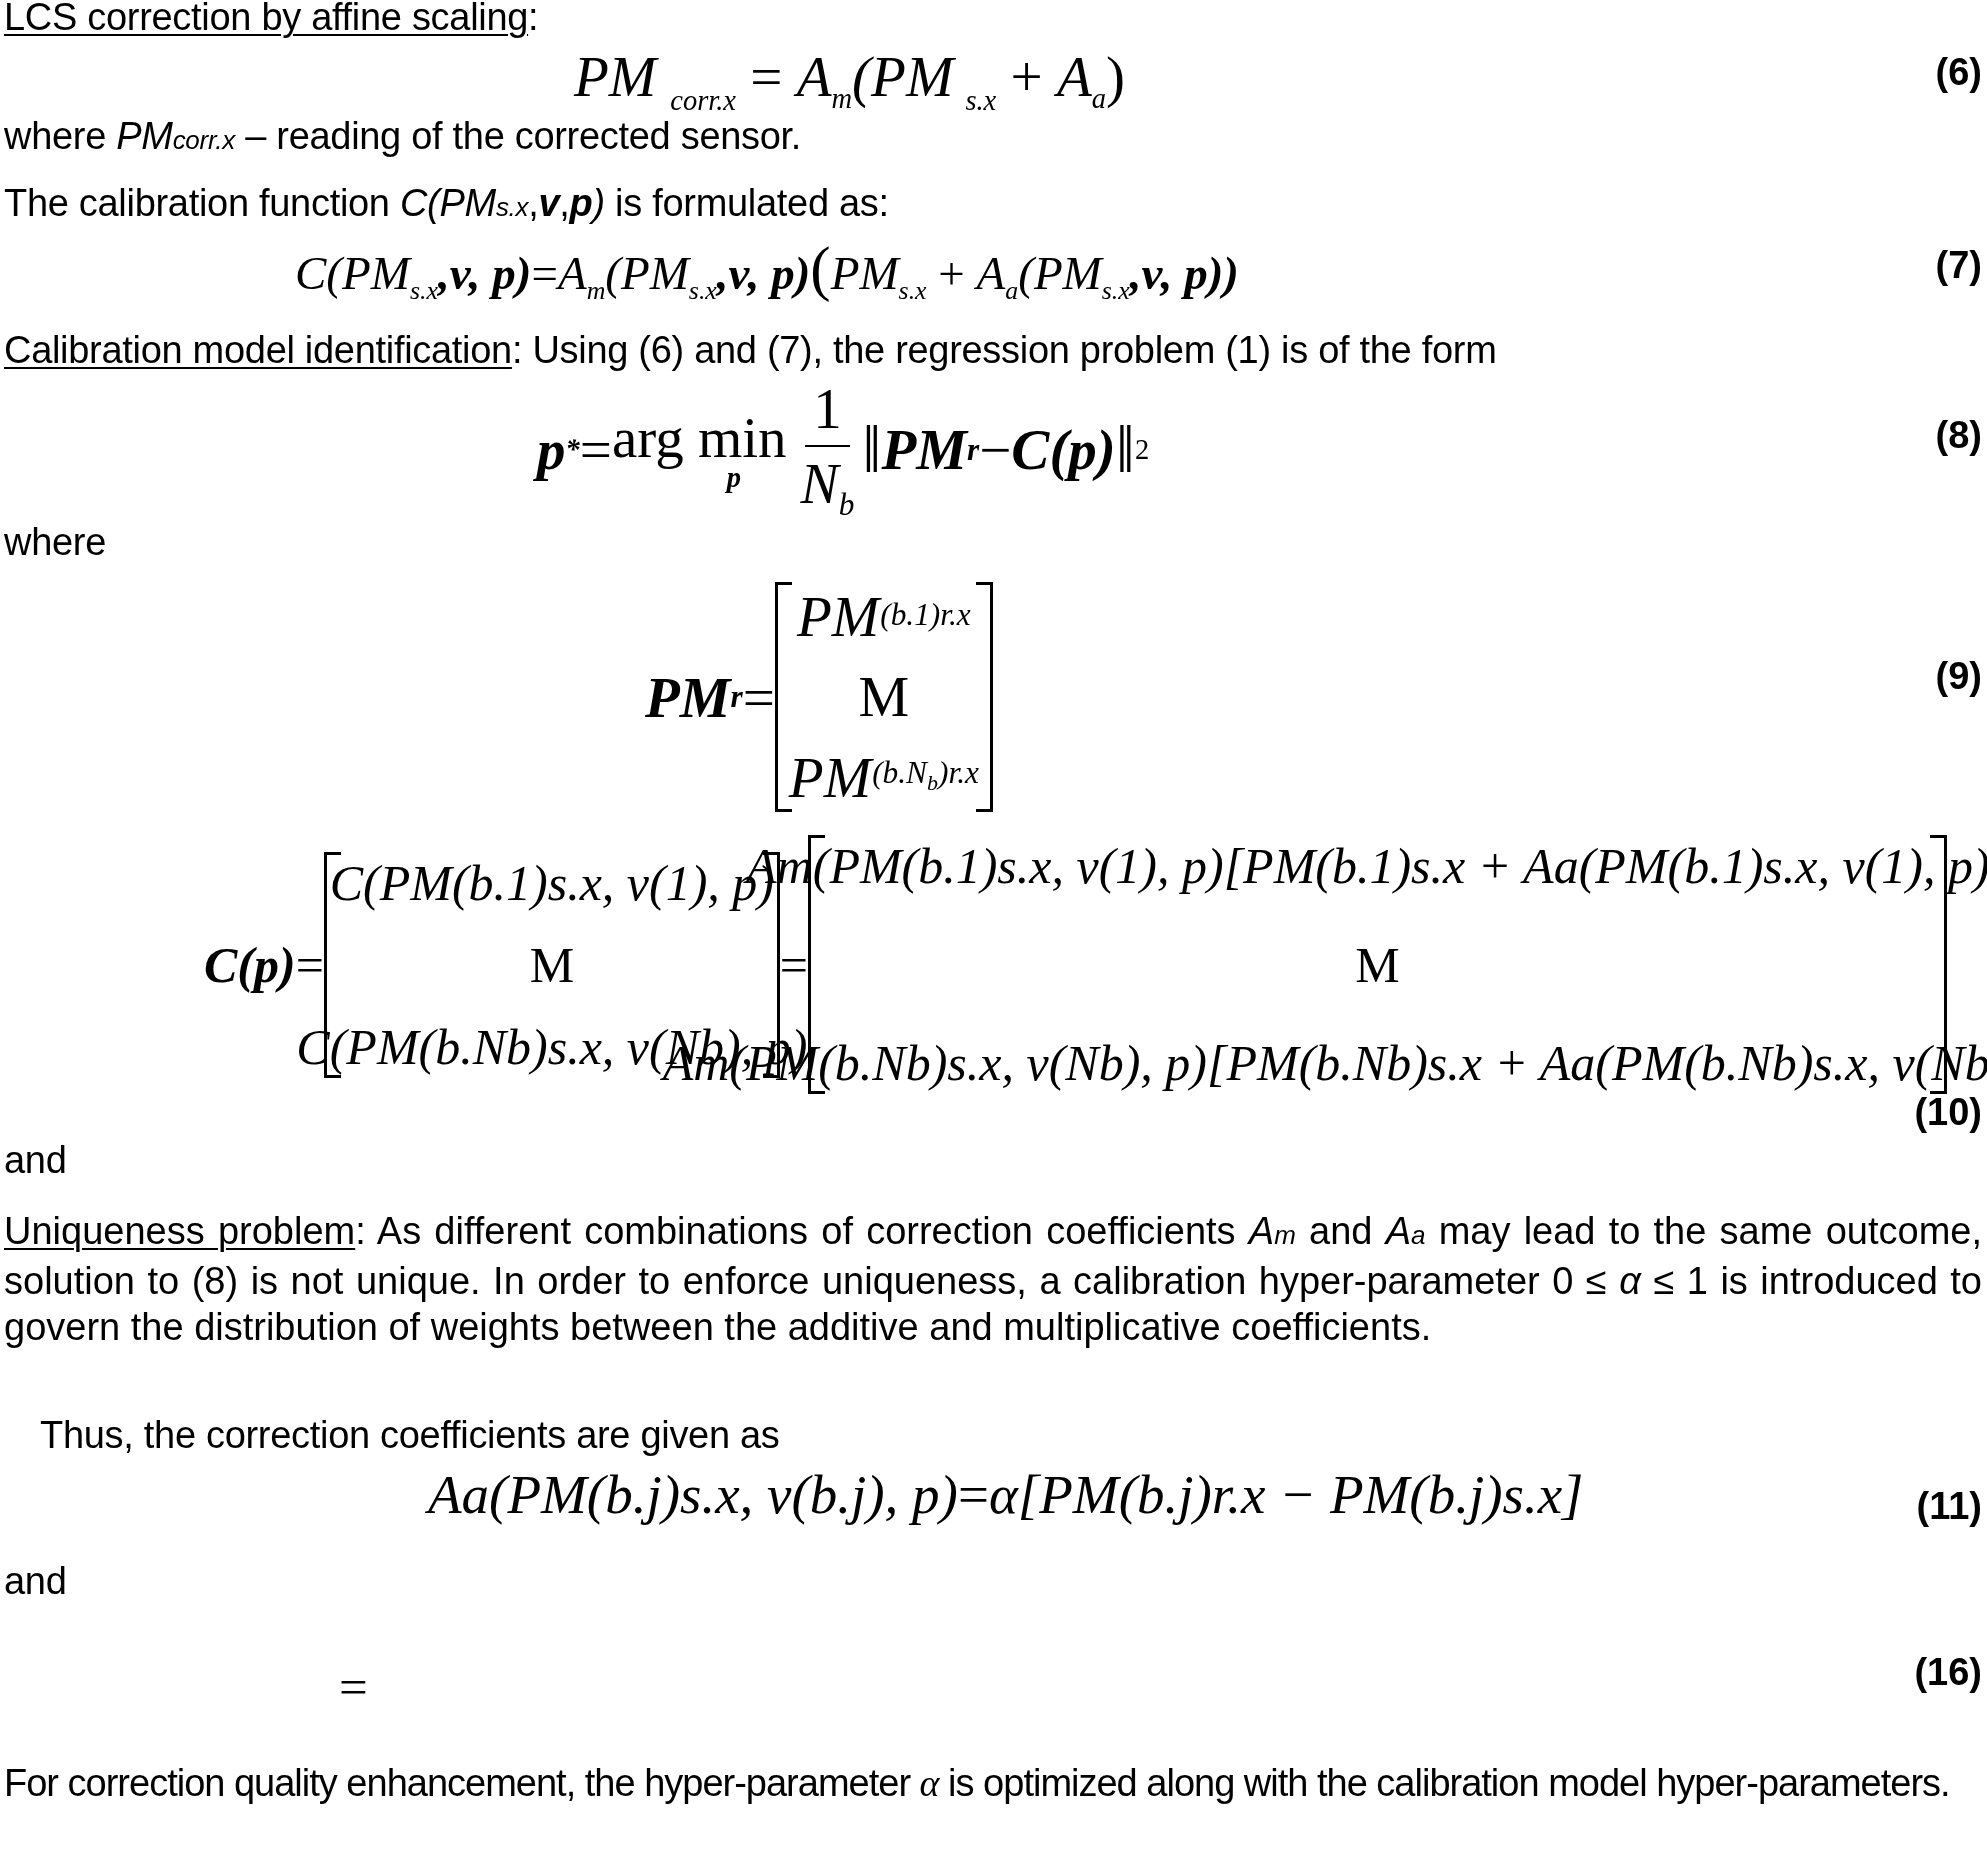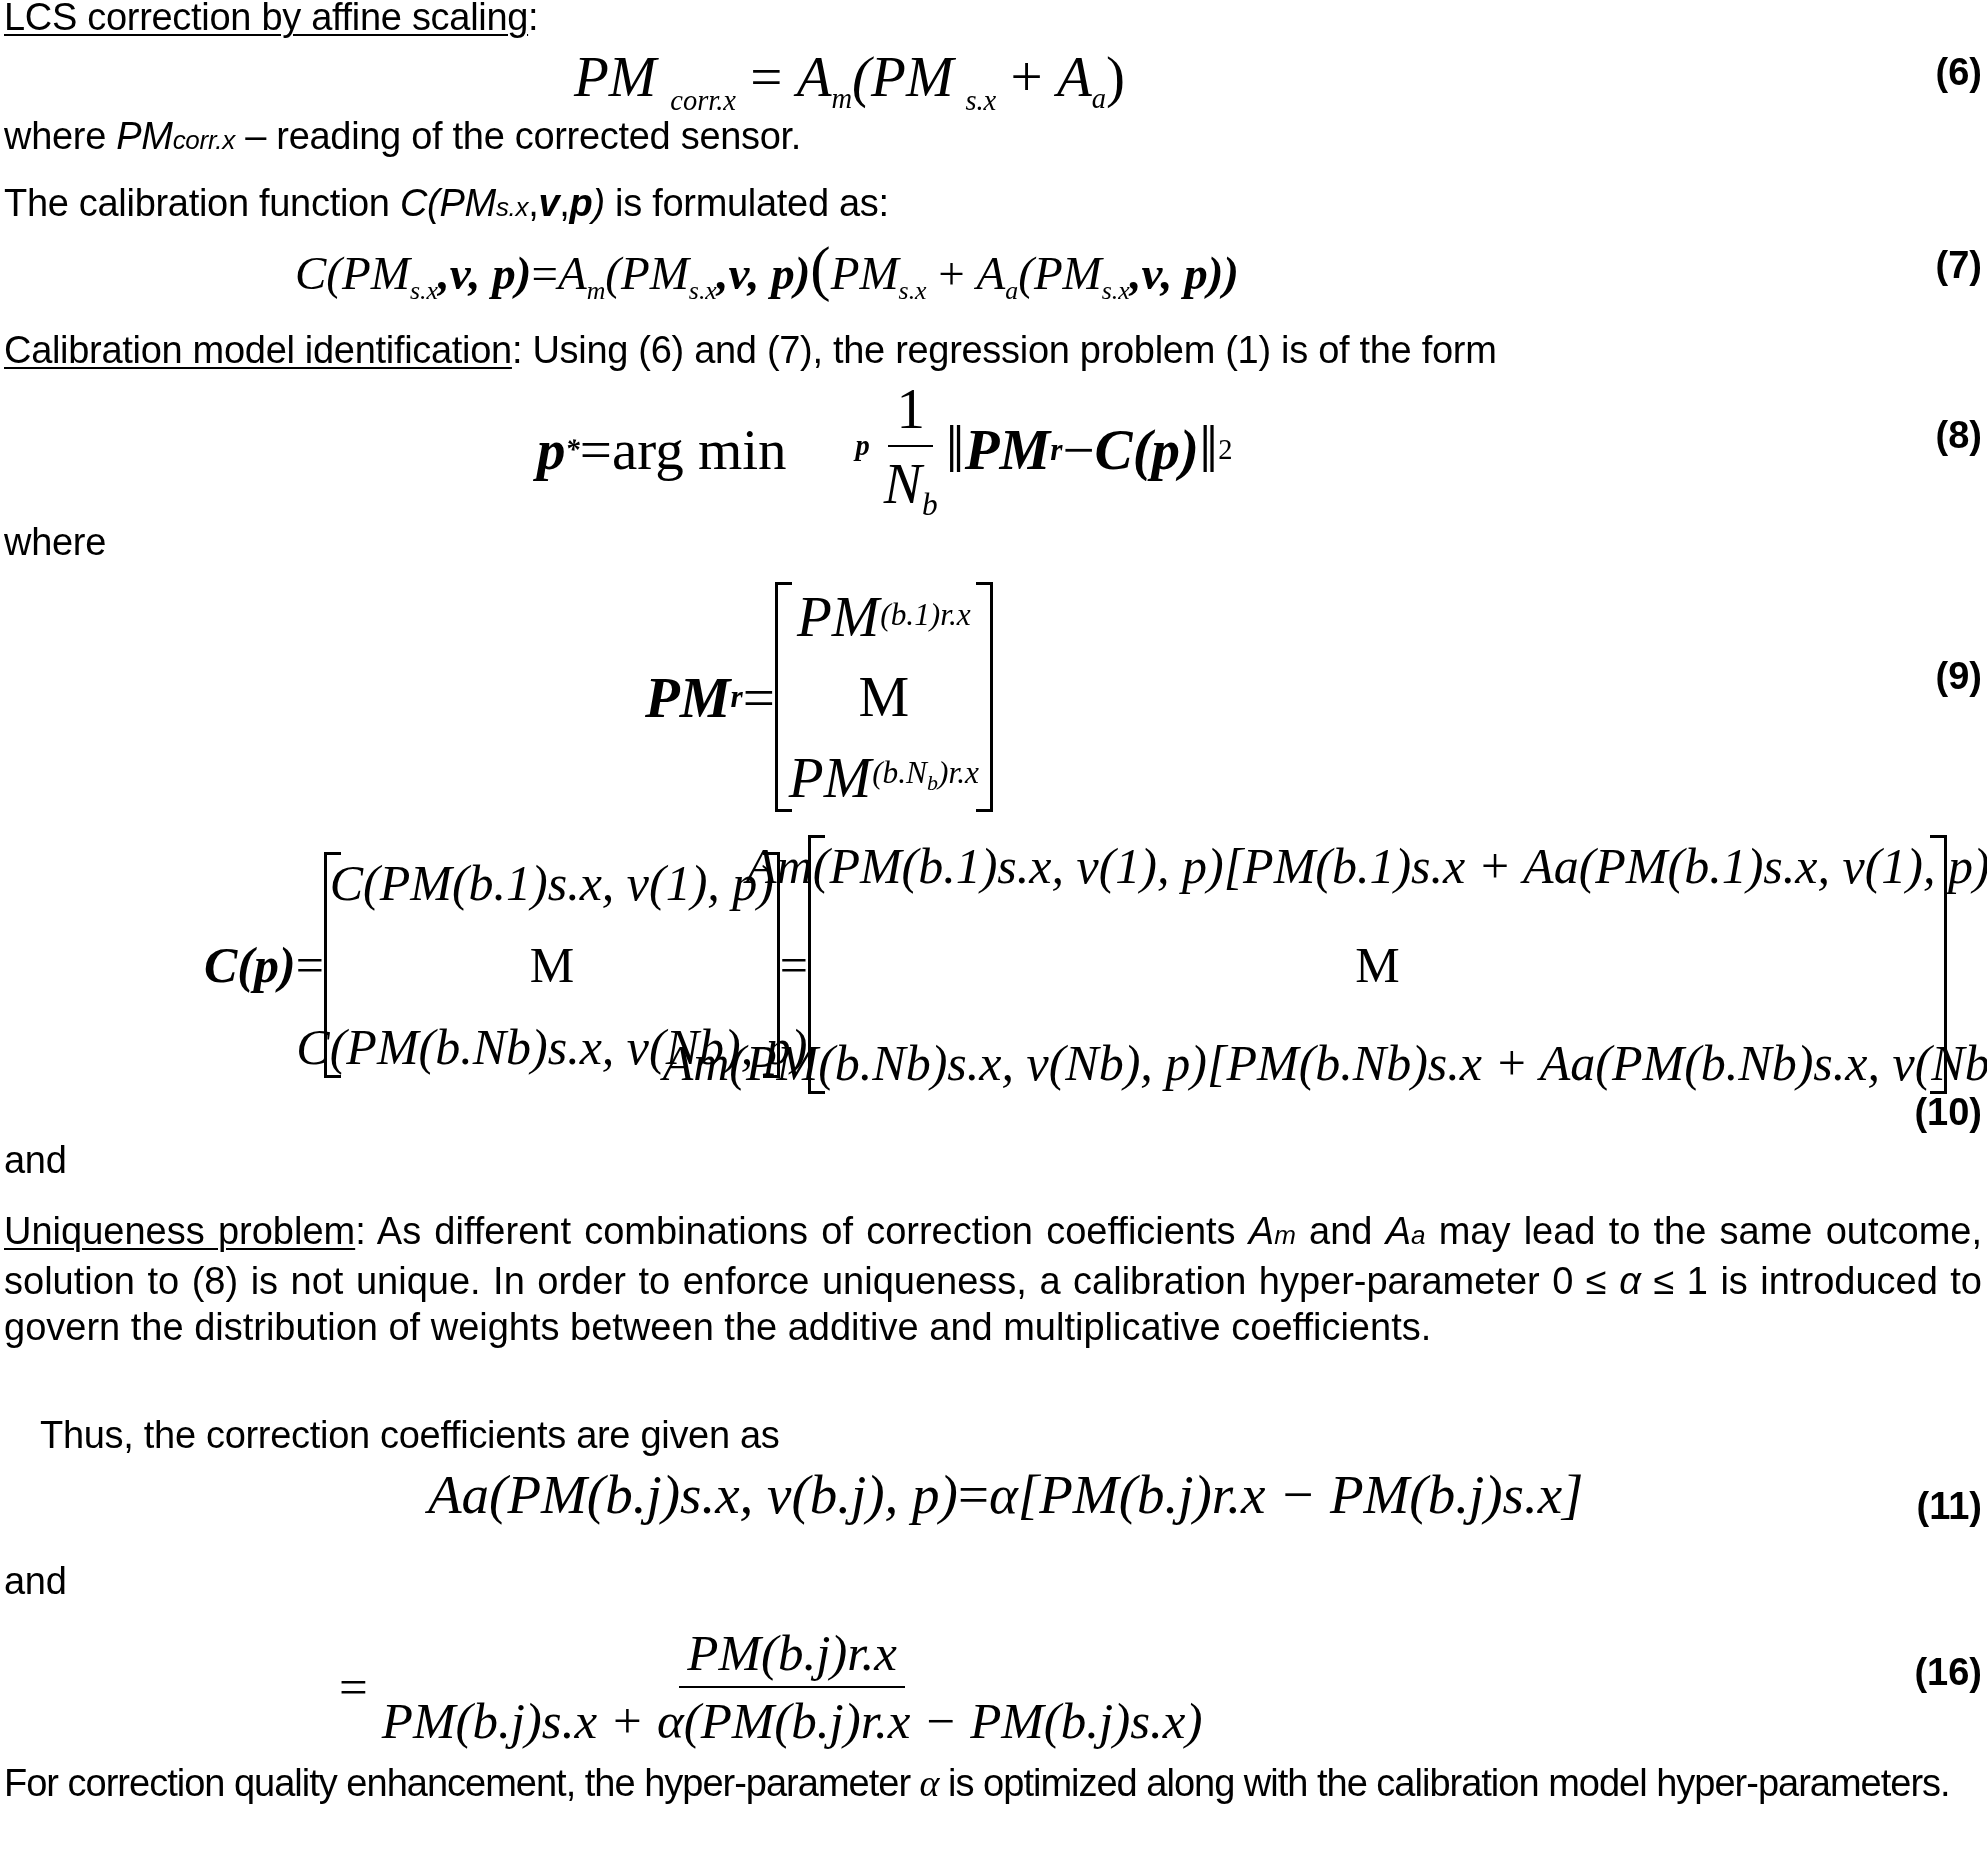--- a/index.html
+++ b/index.html
@@ -53,21 +53,21 @@
 <div class="eqno" style="top:244px;">(7)</div>
 
 <div class="txt" style="top:327px;">
   <span class="ul">Calibration model identification</span><span>: Using (6) and (7), the regression problem (1) is of the form</span>
 </div>
 
 <div class="eq" style="left:537px; top:380px; font-size:57px; display:flex; align-items:center; height:139px;">
   <span class="b">p</span>
     <sup class="b" style="font-size:0.5em; vertical-align:1.2em;">*</sup>
     <span class="r"> = </span>
-  <span style="display:inline-flex; flex-direction:row; align-items:center;">
+  <span style="display:inline-flex; flex-direction:column; align-items:center;">
     <span class="r">arg min</span>
     <span class="b" style="font-size:0.5em; margin-left:69px; margin-top:-8px;">p</span>
   </span>
   <span class="frac" style="margin-left:6px;">
     <span class="num r">1</span>
     <span class="den"><span>N</span><sub>b</sub></span>
   </span>
   <span class="r" style="font-size:1.2em;">‖</span>
     <span class="b">PM</span>
     <sub class="b">r</sub>
@@ -128,23 +128,19 @@
 
 <div class="eq" style="left:428px; top:1463px; font-size:55px;">
   <span>Aa(PM(b.j)s.x, v(b.j), p)</span><span class="r">=</span><span>α[PM(b.j)r.x − PM(b.j)s.x]</span>
 </div>
 <div class="eqno" style="top:1485px;">(11)</div>
 
 <div class="txt" style="top:1558px;">and</div>
 
 <div class="eq" style="left:333px; top:1616px; font-size:51px; display:flex; align-items:center; height:141px;">
     <span class="r" style="margin:0 6px;">=</span>
-  <span class="frac">
-    <span class="num">PM(b.j)r.x</span>
-    <span class="den">PM(b.j)s.x + α(PM(b.j)r.x − PM(b.j)s.x)</span>
-  </span>
 </div>
 <div class="eqno" style="top:1651px;">(16)</div>
 
 <div class="just" style="top:1760px; letter-spacing:-1px;">
   <span>For correction quality enhancement, the hyper-parameter </span><span class="it" style="font-family:'Liberation Serif', serif;">α</span><span> is optimized along with the calibration model hyper-parameters.</span>
 </div>
 
 
 </body></html>

